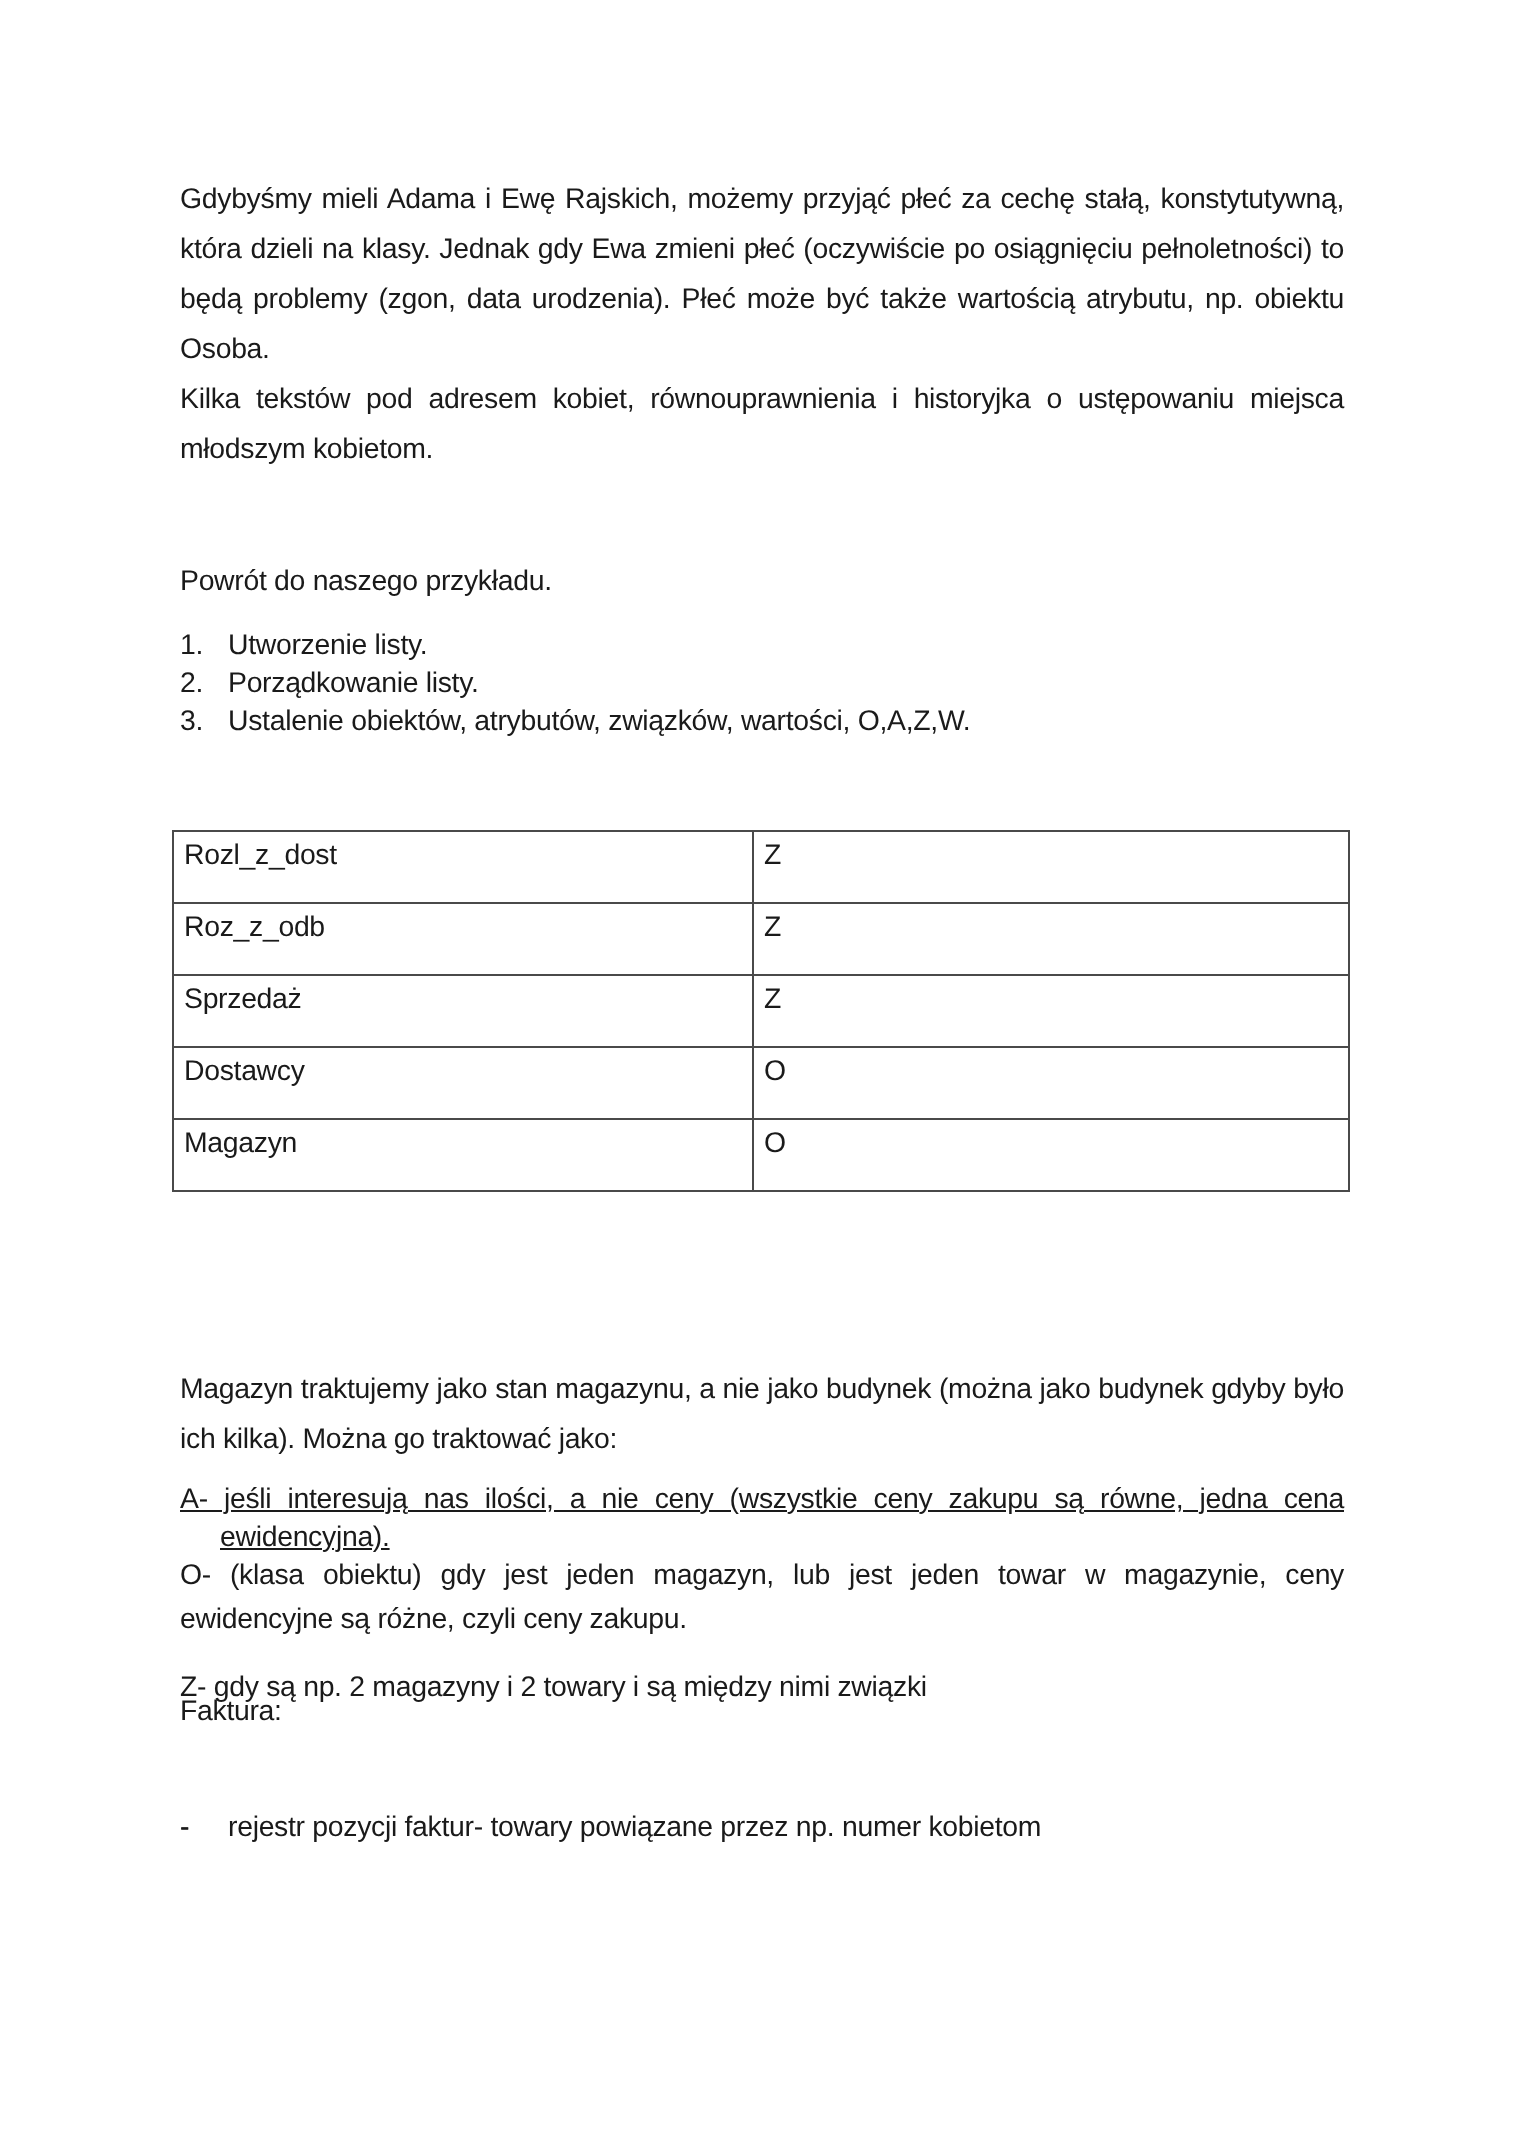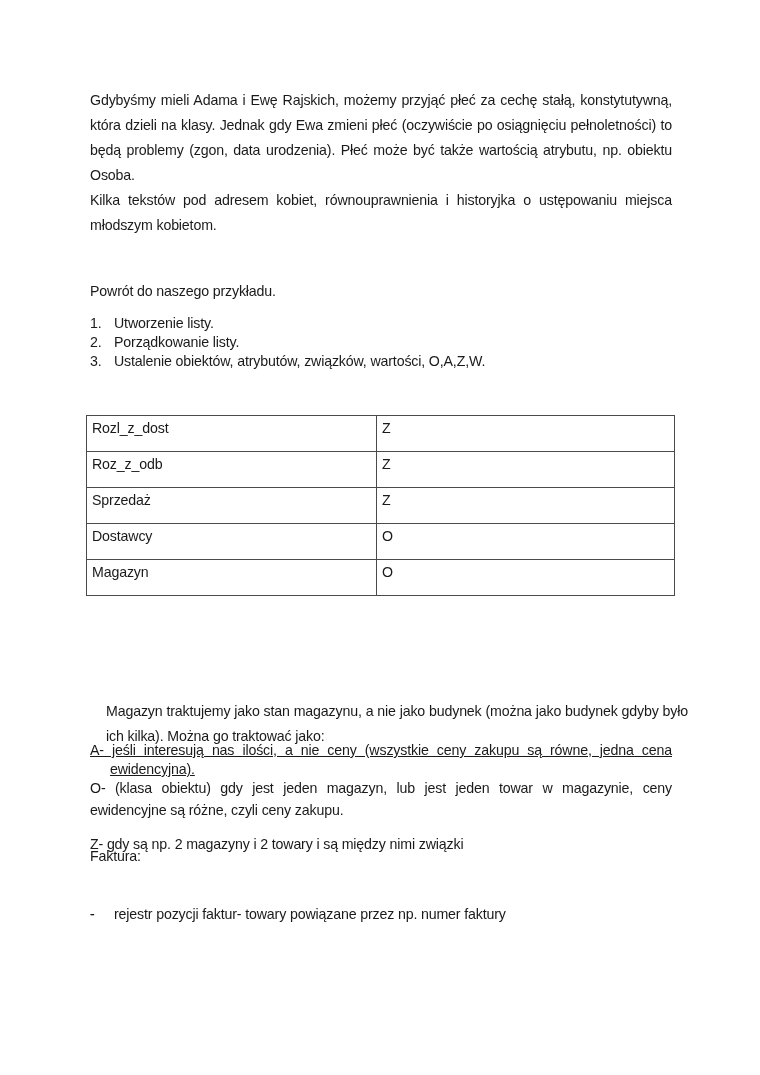--- a/index.html
+++ b/index.html
@@ -71,28 +71,28 @@
         <td class="c1">Dostawcy</td>
         <td>O</td>
       </tr>
       <tr>
         <td class="c1">Magazyn</td>
         <td>O</td>
       </tr>
     </tbody>
   </table>
 
-  <p class="txt just p4" style="margin:16px">Magazyn traktujemy jako stan magazynu, a nie jako budynek (można jako budynek gdyby było ich kilka). Można go traktować jako:</p>
+  <p class="txt just p4" style="margin:0">Magazyn traktujemy jako stan magazynu, a nie jako budynek (można jako budynek gdyby było ich kilka). Można go traktować jako:</p>
 
   <div class="dl dlA">
     <span class="hang">A- jeśli interesują nas ilości, a nie ceny (wszystkie ceny zakupu są równe, jedna cena ewidencyjna).</span>
   </div>
   <div class="dl dlO">O- (klasa obiektu) gdy jest jeden magazyn, lub jest jeden towar w magazynie, ceny ewidencyjne są różne, czyli ceny zakupu.</div>
 
   <p class="txt p5" style="margin:0">Z- gdy są np. 2 magazyny i 2 towary i są między nimi związki</p>
   <p class="txt p6" style="margin:0">Faktura:</p>
 
   <ul class="blist">
     <li><span class="dash">-</span></li>
-    <li><span class="dash">-</span><span>rejestr pozycji faktur- towary powiązane przez np. numer faktury</span></li>
+    <li><span class="dash">-</span><span>rejestr pozycji faktur- towary powiązane przez np. numer kobietom</span></li>
   </ul>
 
 </div>
 
 </body></html>

